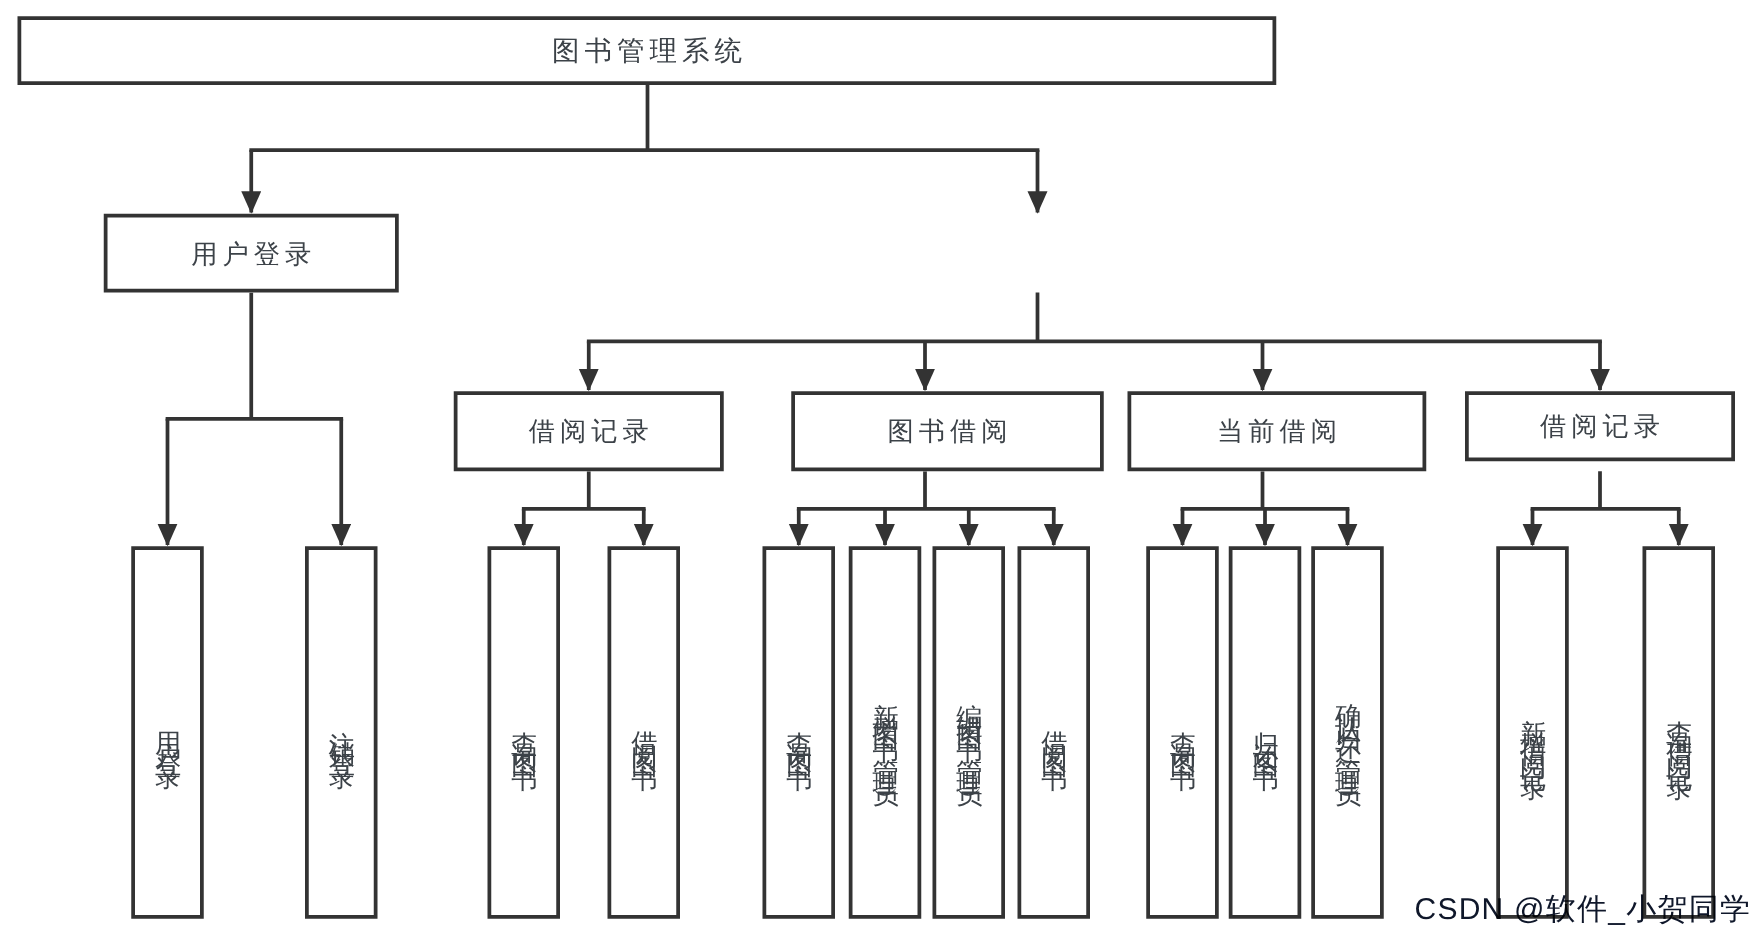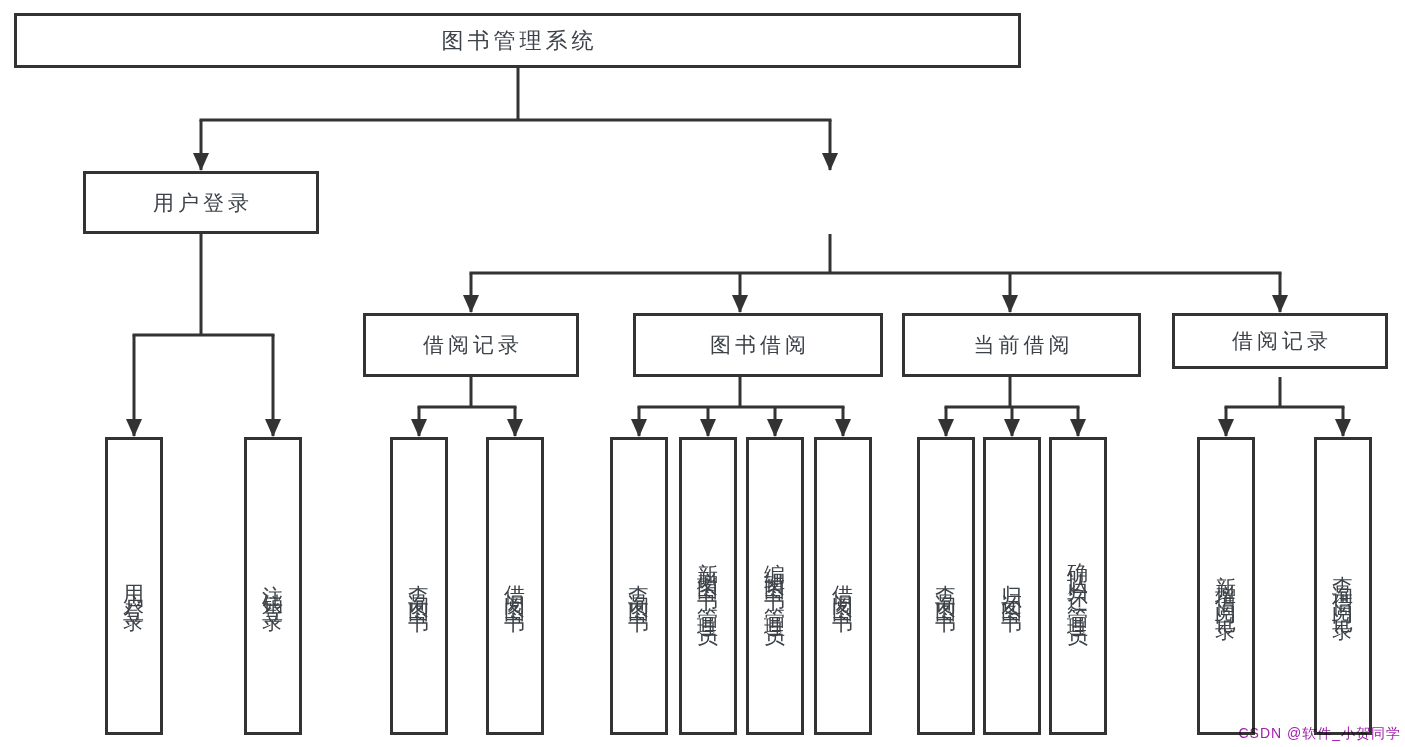--- a/index.html
+++ b/index.html
@@ -16,21 +16,21 @@
   .node-h span{
     font-size:21px;letter-spacing:4px;text-indent:4px;color:#3c4248;white-space:nowrap;
   }
   .node-root span{font-size:22px;}
   .node-v span{
     writing-mode:vertical-rl;text-orientation:mixed;
     font-size:21px;letter-spacing:9px;line-height:1;color:#3c4248;white-space:nowrap;
   }
   .watermark{
     position:absolute;right:4px;bottom:4px;z-index:2;
-    font-size:14px;color:#a21caf;letter-spacing:1px;white-space:nowrap;
+    font-size:24px;color:#0f172a;letter-spacing:1px;white-space:nowrap;
     mix-blend-mode:multiply;
   }
 </style>
 </head>
 <body>
 
 <div class="canvas">
 
   <svg class="wires" width="1405" height="747" viewBox="0 0 1405 747">
     <defs>

